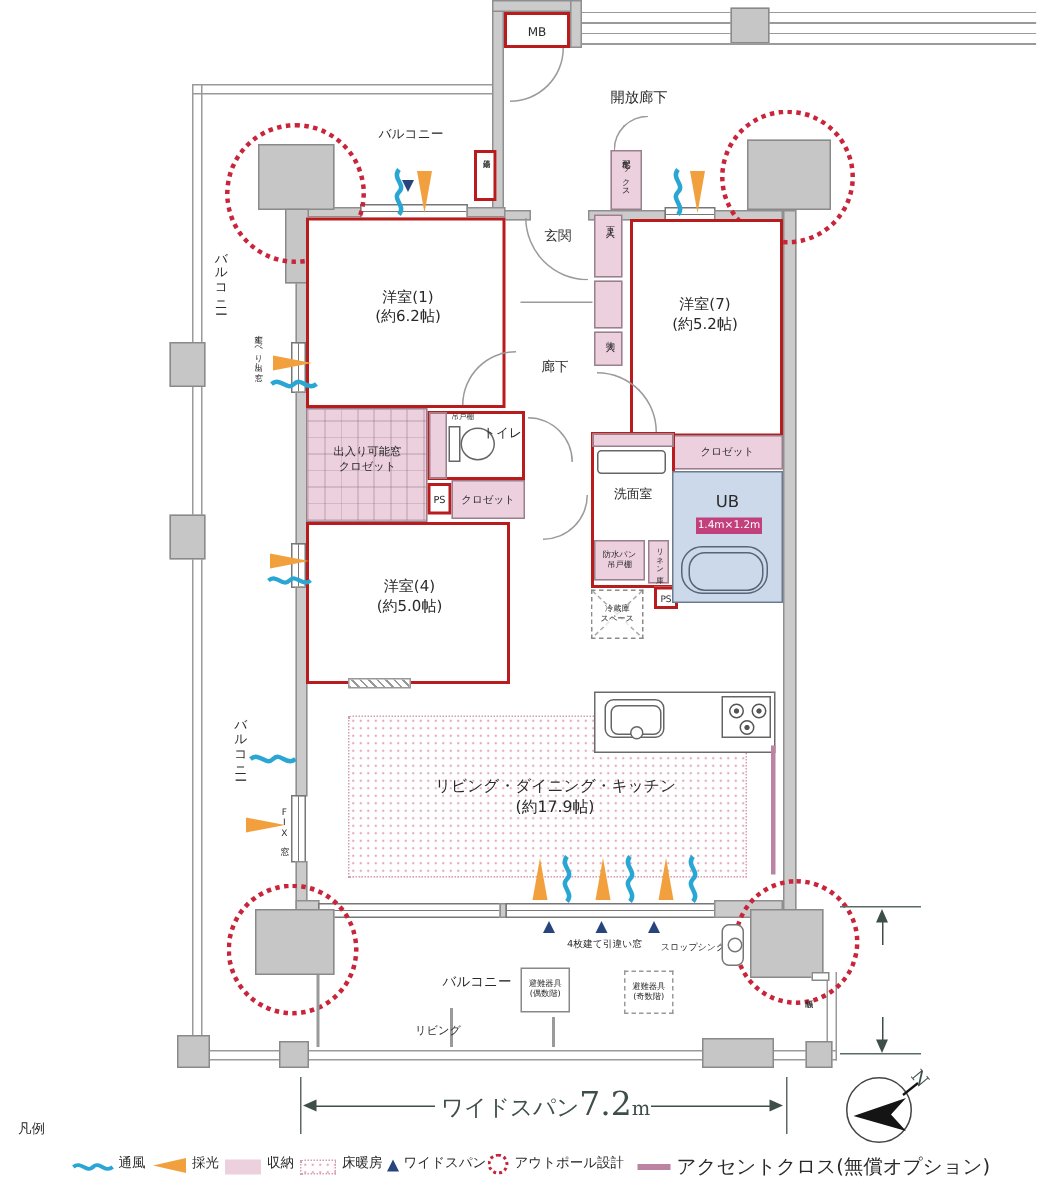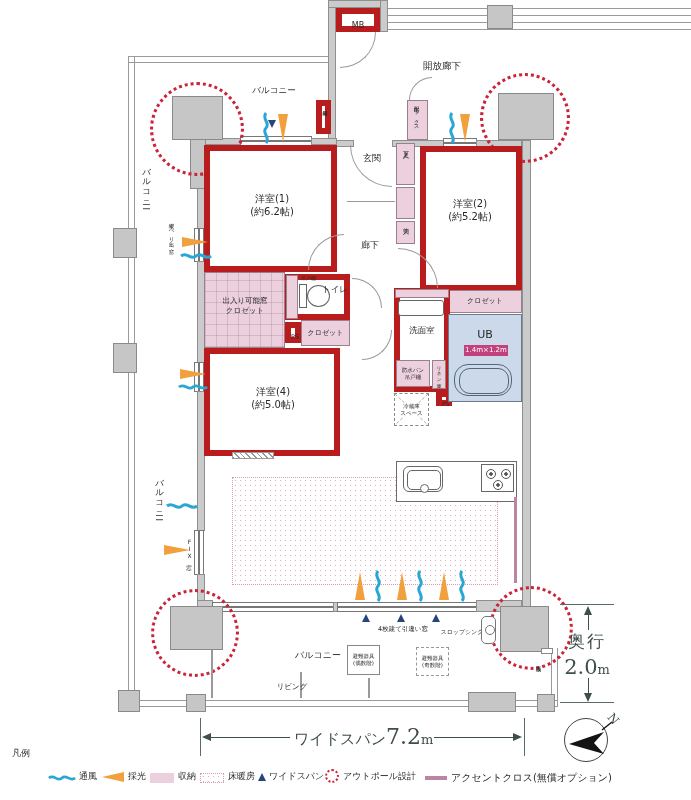--- a/index.html
+++ b/index.html
@@ -1,21 +1,21 @@
 <!DOCTYPE html>
 <html><head>
 <meta charset="utf-8">
 <style>
   html,body{margin:0;padding:0;background:#fff;}
   #plan{position:relative;width:691px;height:800px;background:#ffffff;overflow:hidden;
         font-family:"DejaVu Sans",sans-serif;color:#2a2a2a;}
   .abs{position:absolute;box-sizing:border-box;}
   .wall{background:#cbcbcb;border:1px solid #8f8f8f;}
   .col{background:#c6c6c6;border:1px solid #8a8a8a;}
-  .room{border:6px solid #b91c1c;background:#ffffff;}
+  .room{border:2px solid #b91c1c;background:#ffffff;}
   .pink{background:#ecd0dd;border:1px solid #9a7f8c;}
   .blue{background:#ccd9ea;border:1px solid #6b7a8f;}
   .lbl{text-align:center;line-height:1.3;white-space:nowrap;}
   .vlbl{writing-mode:vertical-rl;text-orientation:upright;letter-spacing:1px;white-space:nowrap;}
   .rail-h{border-top:1px solid #9a9a9a;border-bottom:1px solid #9a9a9a;}
   .rail-v{border-left:1px solid #9a9a9a;border-right:1px solid #9a9a9a;}
   .win-h{background:linear-gradient(to bottom,#fff 42%,#777 42%,#777 58%,#fff 58%);border:1px solid #777;}
   .win-v{background:linear-gradient(to right,#fff 42%,#777 42%,#777 58%,#fff 58%);border:1px solid #777;}
   .redcircle{border:3px dotted #c9243a;border-radius:50%;}
   .dim{color:#3e4e4a;font-family:"DejaVu Serif",serif;}
@@ -31,21 +31,21 @@
           repeating-linear-gradient(90deg,rgba(125,95,110,.22) 0 1px,transparent 1px 11px);}
   .hatch{background-image:repeating-linear-gradient(45deg,#999 0 1px,transparent 1px 4px);border:1px solid #999;background-color:#fff;}
 </style>
 </head>
 <body>
 
 <div id="plan">
 
   <div class="abs" style="left:388px;top:8px;width:303px;height:23px;background:repeating-linear-gradient(to bottom,#9a9a9a 0 1px,transparent 1px 7px);"></div>
   <div class="abs col" style="left:487px;top:5px;width:26px;height:24px;"></div>
-  <div class="abs lbl" style="left:414px;top:60px;width:56px;font-size:9.5px;font-family:Liberation Serif, serif;">開放廊下</div>
+  <div class="abs lbl" style="left:398px;top:60px;width:56px;font-size:9.5px;font-family:Liberation Serif, serif;">開放廊下</div>
 
   <div class="abs rail-h" style="left:128px;top:56px;width:206px;height:7px;"></div>
   <div class="abs rail-v" style="left:128px;top:56px;width:7px;height:651px;"></div>
   <div class="abs rail-h" style="left:128px;top:700px;width:430px;height:7px;"></div>
   <div class="abs rail-v" style="left:551px;top:648px;width:7px;height:59px;"></div>
 
   <div class="abs col" style="left:113px;top:228px;width:24px;height:30px;"></div>
   <div class="abs col" style="left:113px;top:343px;width:24px;height:30px;"></div>
   <div class="abs col" style="left:118px;top:690px;width:22px;height:22px;"></div>
   <div class="abs col" style="left:186px;top:694px;width:20px;height:18px;"></div>
@@ -117,21 +117,21 @@
   <div class="abs pink" style="left:396px;top:143px;width:19px;height:42px;">
     <div class="vlbl" style="font-size:6px;margin:2px auto;">下足入</div>
   </div>
   <div class="abs pink" style="left:396px;top:187px;width:19px;height:32px;"></div>
   <div class="abs pink" style="left:396px;top:221px;width:19px;height:23px;">
     <div class="vlbl" style="font-size:6px;margin:1px auto;">物入</div>
   </div>
 
   <div class="abs room" style="left:420px;top:146px;width:102px;height:145px;"></div>
   <div class="abs lbl" style="left:430px;top:197px;width:80px;font-size:10px;">
-    <div>洋室(2)</div>
+    <div>洋室(7)</div>
     <div>(約5.2帖)</div>
   </div>
   <div class="abs arc" style="left:398px;top:248px;width:40px;height:40px;border-top-width:1px;border-right-width:1px;border-radius:0 100% 0 0;"></div>
   <div class="abs pink lbl" style="left:448px;top:290px;width:74px;height:23px;font-size:7px;line-height:21px;">
     <span>クロゼット</span>
   </div>
 
   <div class="abs pink wicpat" style="left:204px;top:272px;width:81px;height:76px;"></div>
   <div class="abs lbl" style="left:206px;top:296px;width:78px;font-size:7.5px;">
     <div>出入り可能窓</div>
@@ -189,20 +189,24 @@
   </div>
 
   <div class="abs blue" style="left:448px;top:314px;width:74px;height:88px;"></div>
   <div class="abs lbl" style="left:470px;top:328px;width:30px;font-size:11px;">UB</div>
   <div class="abs lbl" style="left:464px;top:345px;width:44px;height:11px;background:#c2417d;color:#fff;font-size:7px;line-height:11px;">1.4m×1.2m</div>
   <div class="abs" style="left:454px;top:364px;width:58px;height:32px;border:1px solid #55657a;border-radius:14px;background:#ccd9ea;">
     <div style="position:absolute;left:4px;top:3px;width:48px;height:24px;border:1px solid #55657a;border-radius:11px;"></div>
   </div>
 
   <div class="abs heat" style="left:232px;top:477px;width:266px;height:108px;"></div>
+  <div class="abs lbl" style="left:290px;top:518px;width:160px;font-size:10.5px;background:transparent;">
+    <div>リビング・ダイニング・キッチン</div>
+    <div>(約17.9帖)</div>
+  </div>
 
   <div class="abs" style="left:396px;top:461px;width:121px;height:41px;border:1px solid #6b6b6b;background:#fff;"></div>
   <div class="abs" style="left:403px;top:466px;width:40px;height:26px;border:1px solid #666;border-radius:6px;">
     <div style="position:absolute;left:3px;top:3px;width:32px;height:18px;border:1px solid #666;border-radius:5px;"></div>
     <div style="position:absolute;left:16px;top:17px;width:7px;height:7px;border:1px solid #666;border-radius:50%;background:#fff;"></div>
   </div>
   <div class="abs" style="left:481px;top:464px;width:33px;height:28px;border:1px solid #666;">
     <div style="position:absolute;left:4px;top:4px;width:8px;height:8px;border:1px solid #555;border-radius:50%;background:radial-gradient(#555 1.5px,transparent 2px);"></div>
     <div style="position:absolute;left:19px;top:4px;width:8px;height:8px;border:1px solid #555;border-radius:50%;background:radial-gradient(#555 1.5px,transparent 2px);"></div>
     <div style="position:absolute;left:11px;top:15px;width:8px;height:8px;border:1px solid #555;border-radius:50%;background:radial-gradient(#555 1.5px,transparent 2px);"></div>
@@ -282,26 +286,20 @@
   <div class="abs" style="left:368px;top:678px;width:2px;height:20px;background:#9a9a9a;"></div>
   <div class="abs lbl" style="left:270px;top:682px;width:44px;font-size:7.5px;">リビング</div>
 
   <div class="abs" style="left:541px;top:648px;width:12px;height:6px;border:1px solid #888;background:#fff;"></div>
   <div class="abs vlbl" style="left:536px;top:662px;font-size:5.5px;letter-spacing:0;">隔板</div>
 
   <div class="abs" style="left:560px;top:604px;width:54px;height:1px;background:#5a6a66;"></div>
   <div class="abs" style="left:560px;top:702px;width:54px;height:1px;background:#5a6a66;"></div>
   <div class="abs" style="left:584px;top:606px;width:0;height:0;border-left:4px solid transparent;border-right:4px solid transparent;border-bottom:9px solid #3e4e4a;"></div>
   <div class="abs" style="left:588px;top:614px;width:1px;height:16px;background:#3e4e4a;"></div>
-  <div class="abs dim lbl" style="left:556px;top:630px;width:62px;">
-    <div style="font-size:17px;letter-spacing:2px;">奥行</div>
-    <div style="margin-top:2px;">
-      <span style="font-size:21px;">2.0</span><span style="font-size:13px;">m</span>
-    </div>
-  </div>
   <div class="abs" style="left:588px;top:678px;width:1px;height:16px;background:#3e4e4a;"></div>
   <div class="abs" style="left:584px;top:693px;width:0;height:0;border-left:4px solid transparent;border-right:4px solid transparent;border-top:9px solid #3e4e4a;"></div>
 
   <div class="abs" style="left:200px;top:718px;width:1px;height:38px;background:#5a6a66;"></div>
   <div class="abs" style="left:524px;top:718px;width:1px;height:38px;background:#5a6a66;"></div>
   <div class="abs" style="left:202px;top:733px;width:0;height:0;border-top:4px solid transparent;border-bottom:4px solid transparent;border-right:9px solid #3e4e4a;"></div>
   <div class="abs" style="left:210px;top:737px;width:80px;height:1px;background:#3e4e4a;"></div>
   <div class="abs dim lbl" style="left:294px;top:723px;width:136px;">
     <span style="font-size:15px;">ワイドスパン</span><span style="font-size:22px;">7.2</span><span style="font-size:13px;">m</span>
   </div>
@@ -333,15 +331,15 @@
   <div class="abs heat" style="left:200px;top:773px;width:24px;height:10px;"></div>
   <div class="abs lbl" style="left:228px;top:771px;font-size:9px;">床暖房</div>
 
   <div class="abs ntri-up" style="left:258px;top:773px;"></div>
   <div class="abs lbl" style="left:269px;top:771px;font-size:9px;">ワイドスパン</div>
 
   <div class="abs" style="left:325px;top:769px;width:14px;height:14px;border:2px dotted #c9243a;border-radius:50%;"></div>
   <div class="abs lbl" style="left:343px;top:771px;font-size:9px;">アウトポール設計</div>
 
   <div class="abs" style="left:425px;top:776px;width:22px;height:4px;background:#bb84a2;"></div>
-  <div class="abs lbl" style="left:451px;top:771px;font-size:10px;">アクセントクロス(無償オプション)</div>
+  <div class="abs lbl" style="left:451px;top:771px;font-size:13px;">アクセントクロス(無償オプション)</div>
 
 </div>
 
 </body></html>

